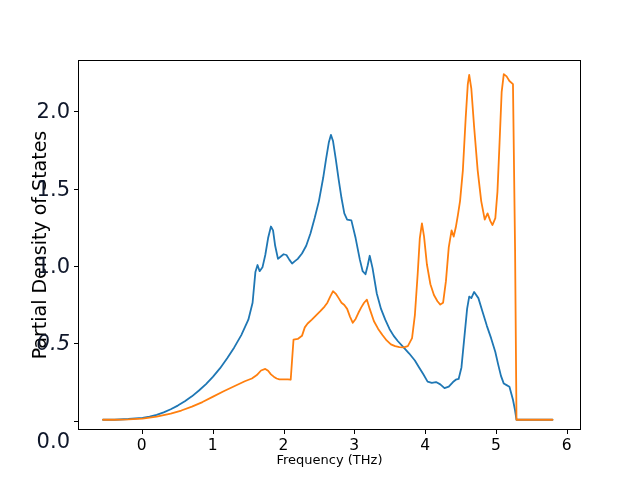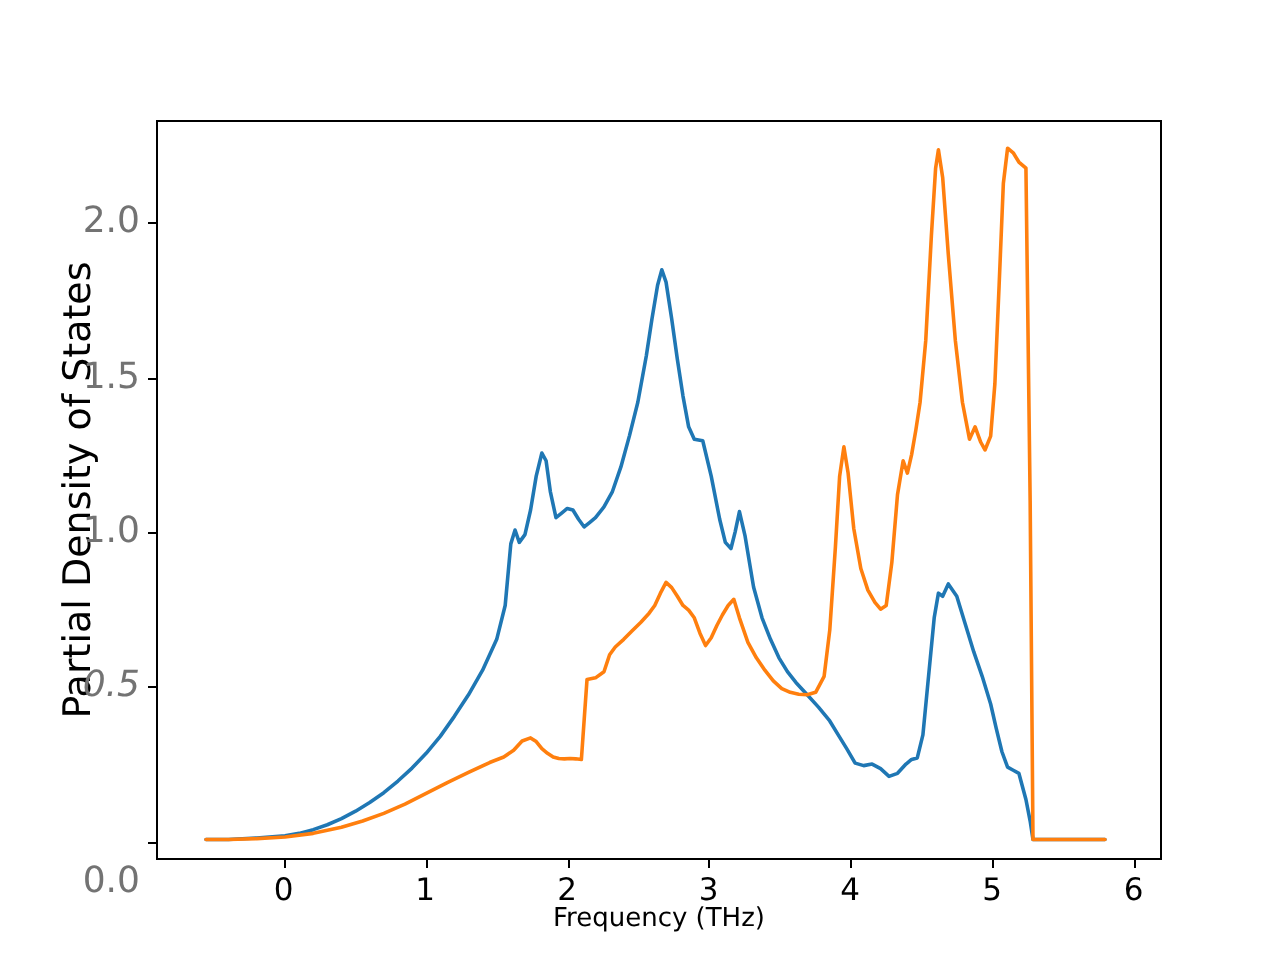--- a/index.html
+++ b/index.html
@@ -58,22 +58,22 @@
     top: 436px;
     font-size: 15.5px;
     color: #000000;
     transform: translateX(-50%);
     white-space: nowrap;
     line-height: 18px;
   }
   .ticklabel-y {
     position: absolute;
     left: 70px;
-    font-size: 18px;
-    color: #737373;
+    font-size: 21px;
+    color: #0f172a;
     transform: translate(-100%, -50%);
     white-space: nowrap;
     line-height: 18px;
   }
   #xlabel {
     position: absolute;
     left: 78px;
     width: 503px;
     top: 452px;
     text-align: center;

